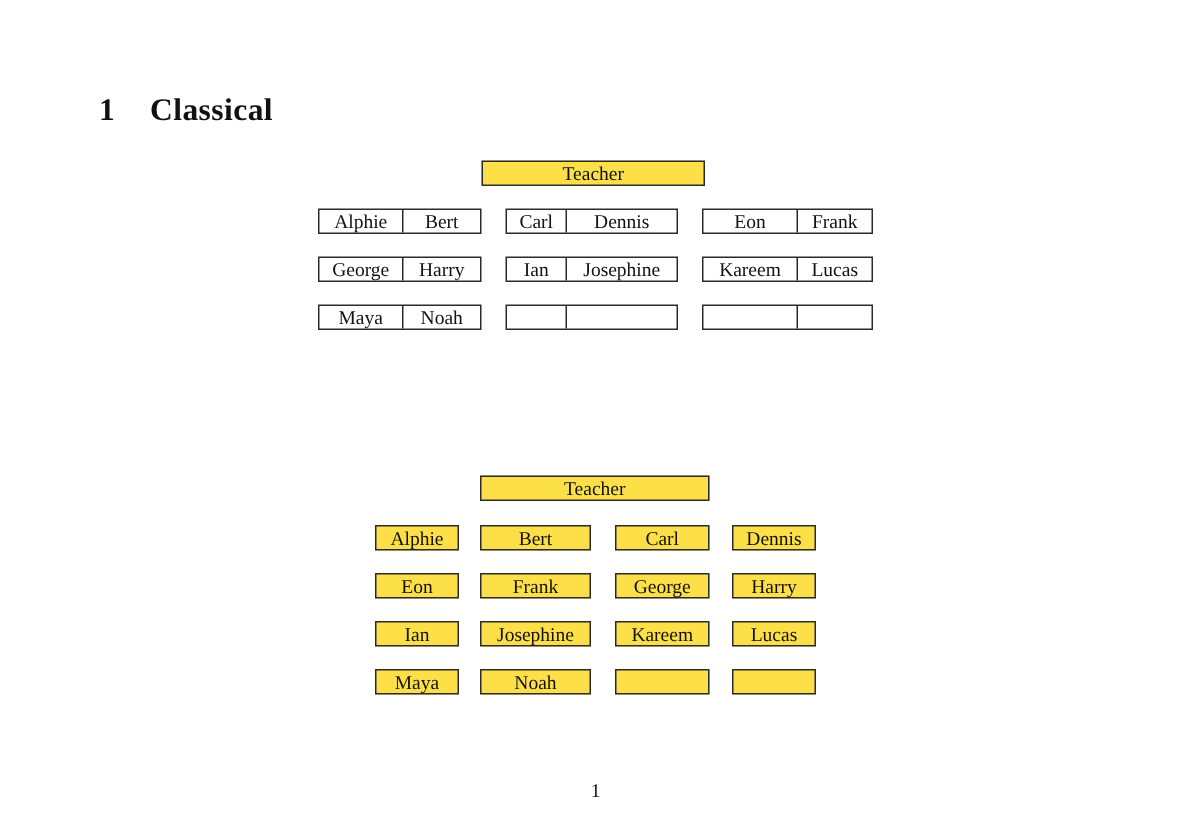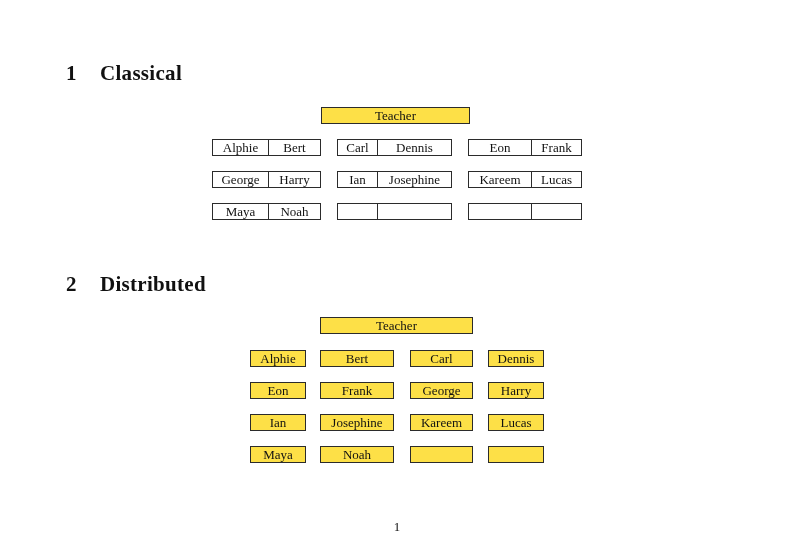--- a/index.html
+++ b/index.html
@@ -104,23 +104,20 @@
   </div>
   <div class="seat-group" style="left:337px; top:203px; width:115px;">
     <div class="seat-cell first" style="width:40px;"></div>
     <div class="seat-cell rest"></div>
   </div>
   <div class="seat-group" style="left:468px; top:203px; width:114px;">
     <div class="seat-cell first" style="width:63px;"></div>
     <div class="seat-cell rest"></div>
   </div>
 
-  <div class="heading" style="left:66px; top:272px;">
-    <span class="num">2</span><span>Distributed</span>
-  </div>
 
   <div class="box" style="left:320px; top:317px; width:153px; height:17px;">Teacher</div>
 
   <div class="box" style="left:250px; top:350px; width:56px; height:17px;">Alphie</div>
   <div class="box" style="left:320px; top:350px; width:74px; height:17px;">Bert</div>
   <div class="box" style="left:410px; top:350px; width:63px; height:17px;">Carl</div>
   <div class="box" style="left:488px; top:350px; width:56px; height:17px;">Dennis</div>
 
   <div class="box" style="left:250px; top:382px; width:56px; height:17px;">Eon</div>
   <div class="box" style="left:320px; top:382px; width:74px; height:17px;">Frank</div>

